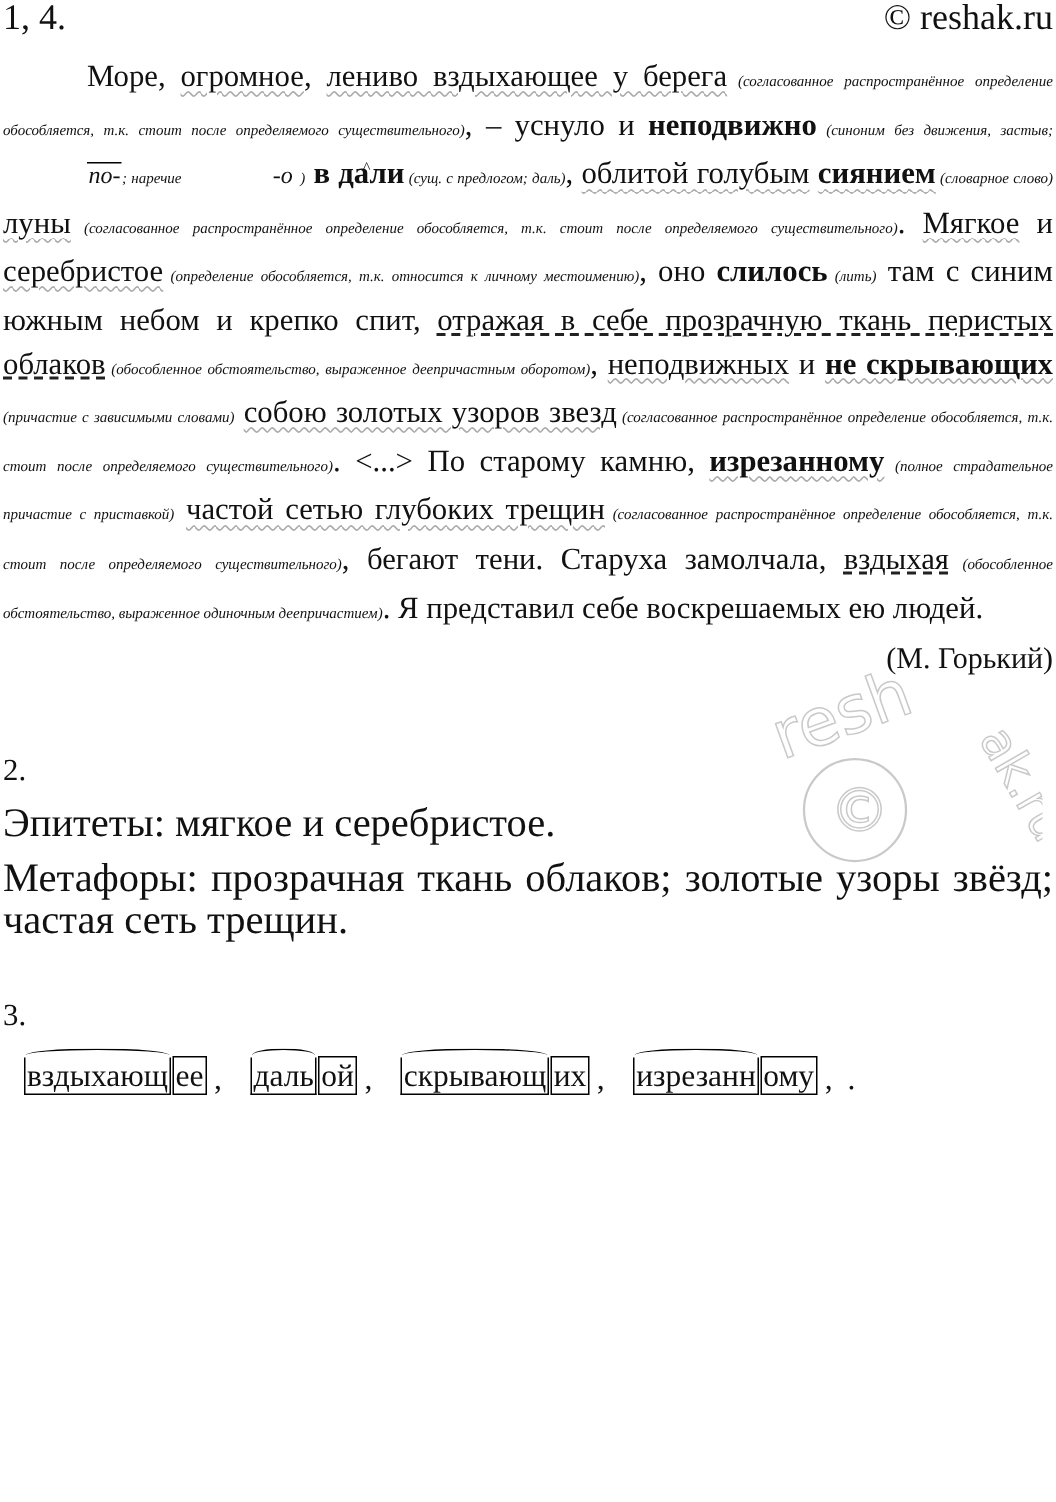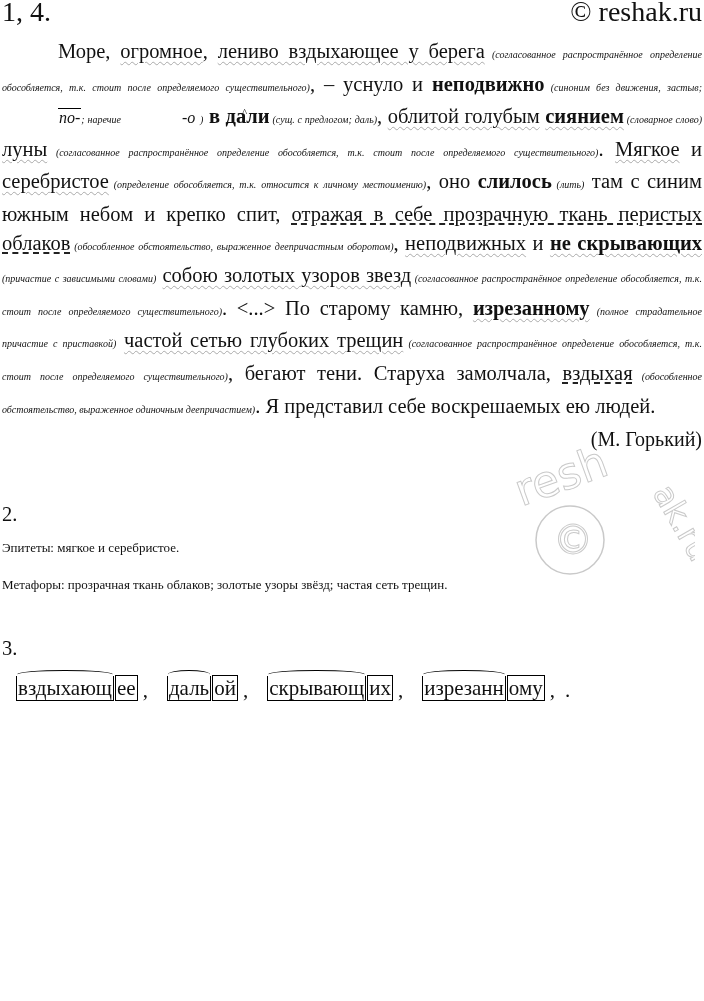--- a/index.html
+++ b/index.html
@@ -3,36 +3,36 @@
 <meta charset="utf-8">
 <style>
   html, body { margin: 0; padding: 0; background: #ffffff; }
   body {
     width: 704px; height: 1001px; overflow: hidden; position: relative;
     font-family: "Liberation Serif", "DejaVu Serif", serif;
     color: #111111;
   }
   .page { position: absolute; left: 0; top: 0; width: 700px; padding: 0 2px 0 2px; }
   .header { display: flex; justify-content: space-between; align-items: baseline;
-    font-size: 28px; height: 30px; line-height: 24px; }
+    font-size: 24px; height: 30px; line-height: 24px; }
   .para {
     font-size: 20.5px; line-height: 28.6px; text-align: justify; text-indent: 56px;
     margin-top: 7px;
   }
   .para i, .c { font-size: 10px; }
   .u-wave { text-decoration: underline wavy #aaaaaa; text-decoration-thickness: 1px; text-underline-offset: 3px; }
   .u-dash { text-decoration: underline dashed #222; text-underline-offset: 3px; }
   .b { font-weight: bold; }
   .morph { font-style: italic; font-size: 16px; display: inline-block; position: relative; }
   .morph .bar { border-top: 1px solid #000; padding: 0 1px; }
   .morph .hat { position: relative; padding: 0 2px; }
   .morph .hat::before { content: "^"; position: absolute; left: 6px; top: -11px; font-size: 11px; font-style: normal; }
   .author { text-align: right; font-size: 20px; margin-top: 4px; }
   .sec-num { font-size: 20.5px; margin-top: 52px; }
-  .line { font-size: 13px; line-height: 28.6px; text-align: justify; margin-top: 8px; }
+  .line { font-size: 27px; line-height: 28.6px; text-align: justify; margin-top: 8px; }
   .sec3 { font-size: 20.5px; margin-top: 38px; }
   .parse-row { font-size: 21px; margin-top: 12px; display: flex; align-items: flex-end; white-space: nowrap; }
   .pw { position: relative; display: inline-block; padding: 4px 0 2px 14px; font-family: Liberation Serif, serif; }
   .pw .stem { border-bottom: 1px solid #000; border-left: 1px solid #000; border-right: 1px solid #000; padding: 0 1px; }
   .pw .root { position: relative; }
   .pw .root::before { content: ""; position: absolute; left: 0; right: 0; top: -6px; height: 8px;
     border-top: 1px solid #000; border-radius: 50% 50% 0 0; }
   .pw .end { border: 1px solid #000; padding: 0 1px; margin-left: 1px; }
   .sep { margin: 0 5px; }
   .wm { position: absolute; left: 505px; top: 440px; width: 190px; height: 150px; pointer-events: none; opacity: 0.45; }

